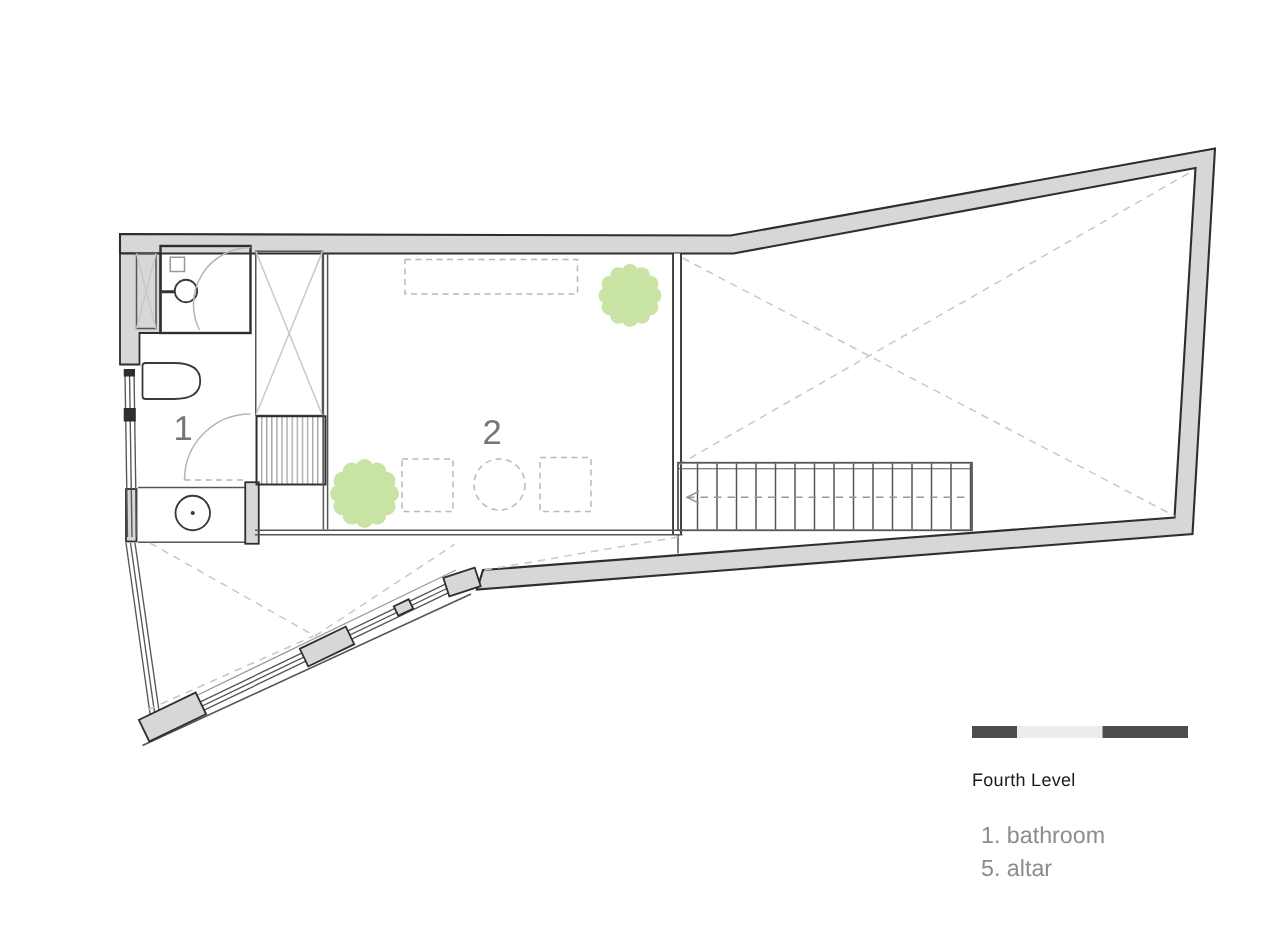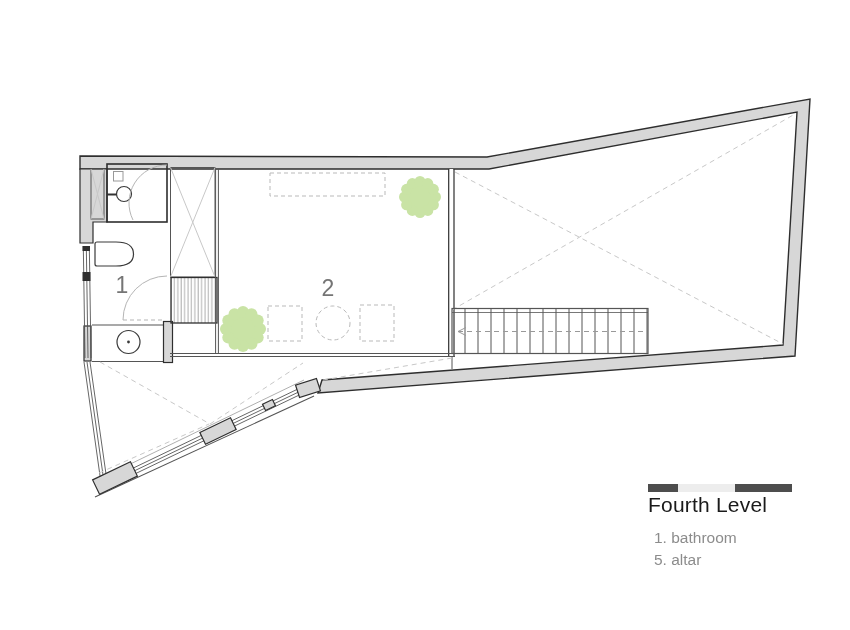--- a/index.html
+++ b/index.html
@@ -29,22 +29,22 @@
   .tree{fill:var(--tree_green);}
   text.room{fill:var(--room_label);font-size:23px;font-family:"Liberation Sans",sans-serif;text-anchor:middle;}
 
   
   .legend{position:absolute;left:648px;top:484px;width:170px;}
   .scalebar{display:flex;height:8px;width:144px;}
   .scalebar .seg{display:block;height:8px;}
   .seg.s1{width:30px;background:var(--scalebar_dark);}
   .seg.s2{width:57px;background:var(--scalebar_light);}
   .seg.s3{width:57px;background:var(--scalebar_dark);}
-  .legend-title{margin-top:1px;font-size:21px;color:var(--legend_title);letter-spacing:0.2px;}
-  .legend-items{margin-top:10px;padding-left:6px;}
+  .legend-title{margin-top:21px;font-size:12px;color:var(--legend_title);letter-spacing:0.2px;}
+  .legend-items{margin-top:20px;padding-left:6px;}
   .legend-item{font-size:15.5px;line-height:22px;color:var(--legend_text);}
 </style>
 </head>
 <body>
 
 <div class="canvas">
 
   <svg width="850" height="630" viewBox="0 0 850 630">
     <defs>
       <pattern id="hatchP" width="3.4" height="8" patternUnits="userSpaceOnUse">

